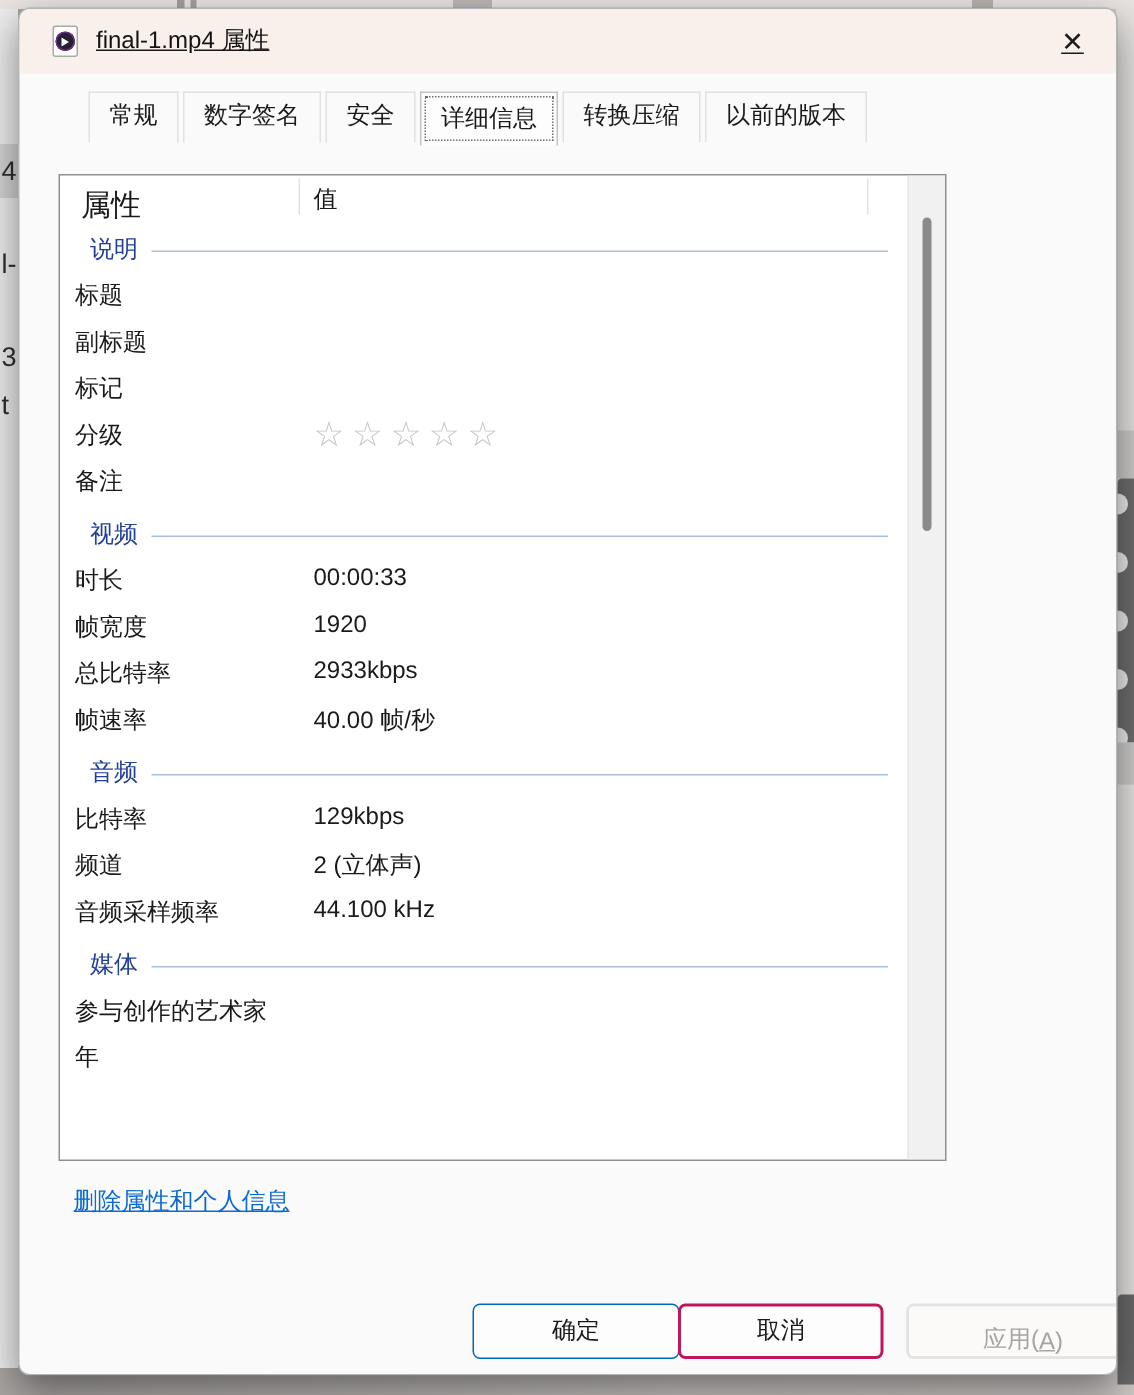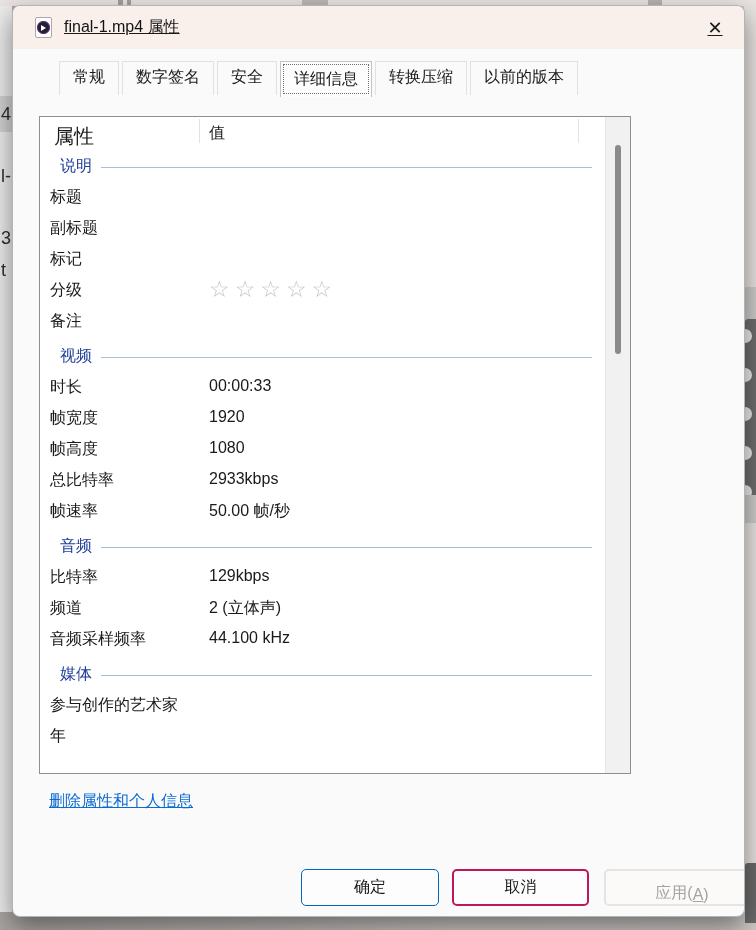--- a/index.html
+++ b/index.html
@@ -57,21 +57,21 @@
   .row-label{position:absolute;left:10px;top:5px;font-size:16px;}
   .row-value{position:absolute;left:169px;top:5px;font-size:16px;}
   .row-value.stars{top:1px;}
   .stars span{font-size:23px;color:var(--star);margin-right:5px;letter-spacing:0;}
   
   .scrollbar{position:absolute;top:0;right:0;width:25px;height:100%;background:#f1f1f1;border-left:1px solid #e6e6e6;}
   .scroll-thumb{position:absolute;left:9px;top:28px;width:6px;height:209px;background:#8a8a8a;border-radius:3px;}
   
   .remove-link{position:absolute;left:36px;top:785px;font-size:16px;color:var(--link);text-decoration:underline;cursor:pointer;}
   .btn{position:absolute;top:863px;height:37px;font-size:16px;background:#fdfdfd;border:2px solid #be185d;border-radius:5px;display:flex;align-items:center;justify-content:center;color:#1a1a1a;}
-  .btn-ok{left:288px;width:138px;border:1.5px solid var(--ok-border);}
+  .btn-ok{left:302px;width:138px;border:1.5px solid var(--ok-border);}
   .btn-cancel{left:439px;width:137px;}
   .btn-apply{left:591px;width:156px;color:#a6a4a2;background:#fbfaf9;border-color:#e6e4e2;align-items:flex-end;}
   .btn-apply u{text-decoration:underline;}
 </style>
 </head>
 <body>
 
 <div class="bg-top">
   <i style="left:118px;width:5px"></i>
   <i style="left:127px;width:4px"></i>
@@ -156,30 +156,26 @@
         </div>
         <div class="lv-row">
           <span class="row-label">时长</span>
           <span class="row-value">00:00:33</span>
         </div>
         <div class="lv-row">
           <span class="row-label">帧宽度</span>
           <span class="row-value">1920</span>
         </div>
         <div class="lv-row">
-          <span class="row-label">帧高度</span>
-          <span class="row-value">1080</span>
-        </div>
-        <div class="lv-row">
           <span class="row-label">总比特率</span>
           <span class="row-value">2933kbps</span>
         </div>
         <div class="lv-row">
           <span class="row-label">帧速率</span>
-          <span class="row-value">50.00 帧/秒</span>
+          <span class="row-value">40.00 帧/秒</span>
         </div>
         <div class="lv-section">
           <span class="sec-label">音频</span>
           <span class="sec-line"></span>
         </div>
         <div class="lv-row">
           <span class="row-label">比特率</span>
           <span class="row-value">129kbps</span>
         </div>
         <div class="lv-row">

